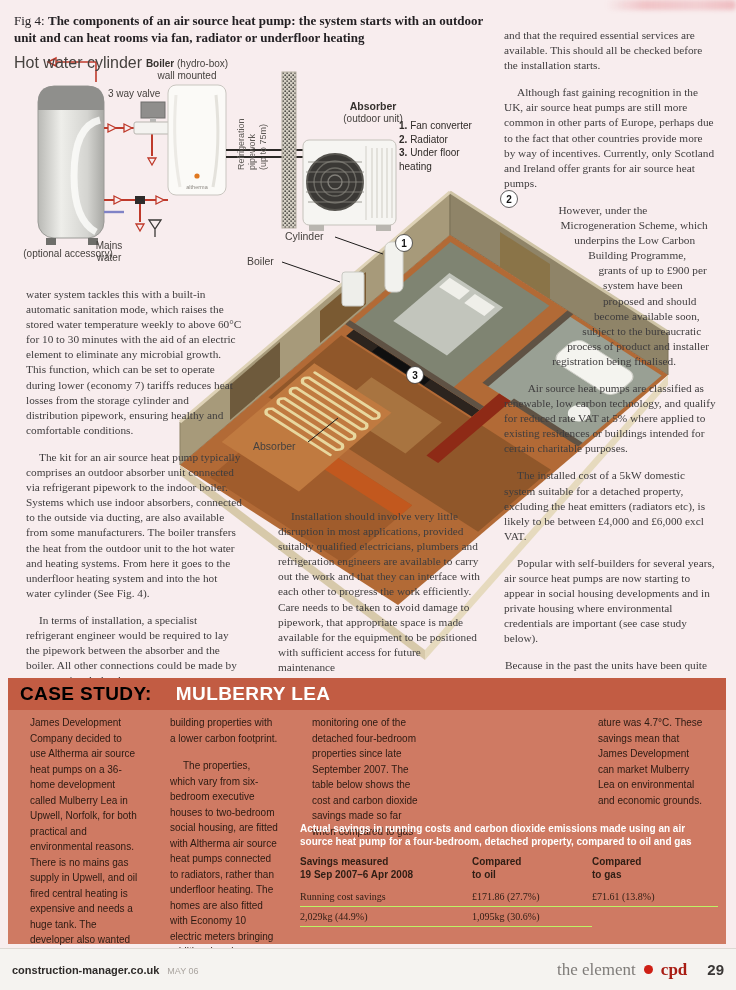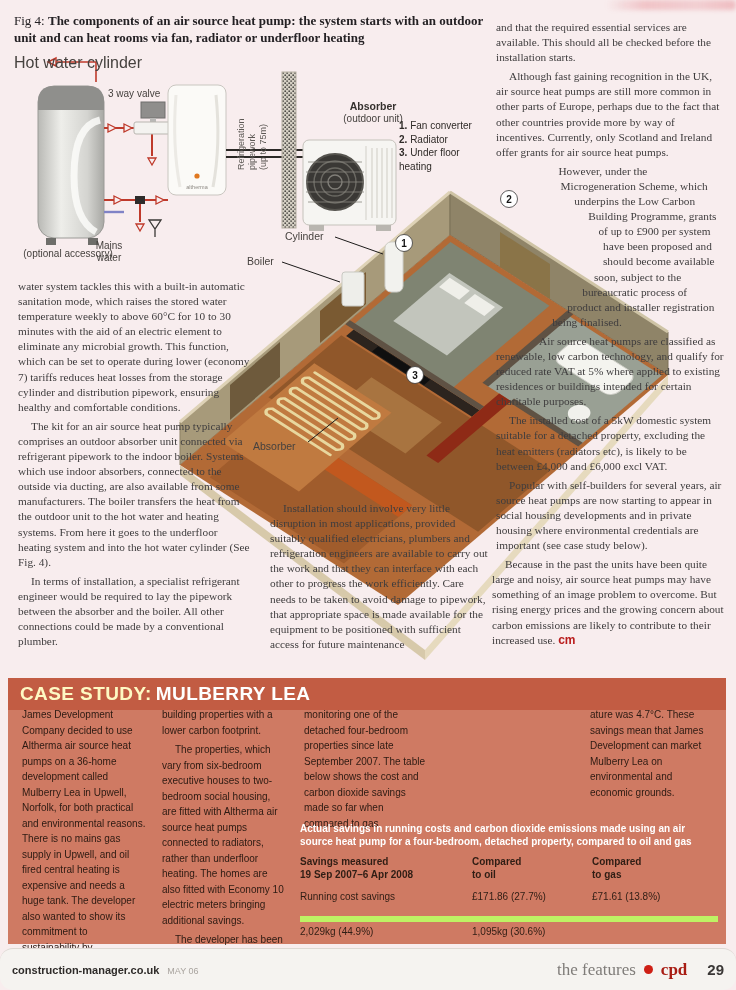--- a/index.html
+++ b/index.html
@@ -26,21 +26,21 @@
   .dlab .b { font-weight: bold; color: #35312e; }
   .center { text-align: center; }
   .rot-wrap { position:absolute; left:204px; top:96px; width:106px; height:42px;
     transform: rotate(-90deg); transform-origin: center center; }
   .rot-wrap div { font-family:"Liberation Sans",sans-serif; font-size:9px; line-height:11px; color:#5d5955; }
   .legend { position:absolute; left:399px; top:119px; width:86px;
     font-family:"Liberation Sans",sans-serif; font-size:10px; line-height:13.5px; color:#2f2b28; }
   .legend .n { font-weight: bold; }
   
   .bodycol { position: absolute; font-size: 11.3px; line-height: 15.1px; text-align: left; }
-  .flow p { margin: 4px; text-indent: 13px; }
+  .flow p { margin: 12px; text-indent: 13px; }
   .lead p:first-child { text-indent: 0; }
   .col-left  { left: 14px;  top: 275px; width: 241px; }
   .col-mid   { left: 266px; top: 497px; width: 226px; }
   .col-right { left: 492px; top: 16px;  width: 236px; }
   .house-float {
     float: left; width: 112px; height: 185px;
     shape-outside: polygon(0px 0px,36px 6px,58px 26px,78px 48px,100px 72px,106px 90px,92px 112px,74px 130px,56px 148px,34px 164px,14px 178px,0px 185px);
     shape-margin: 5px;
   }
   .last-p { margin:0; text-indent: 13px; }
@@ -48,41 +48,41 @@
   
   .case {
     position:absolute; left:8px; top:678px; width:718px; height:266px;
     background:#cf7a63; font-family:"Liberation Sans",sans-serif;
   }
   .case-head {
     position:absolute; left:0; top:0; width:100%; height:32px;
     background:#c25c43; display:flex; align-items:center; padding-left:12px; box-sizing:border-box;
     font-weight:bold; font-size:19px; letter-spacing:.4px;
   }
-  .case-head .lab { color:#fef9c3; margin-right:4px; }
+  .case-head .lab { color:#000000; margin-right:24px; }
   .case-head .ttl { color:#ffffff; }
   .ccol { position:absolute; top:25px; font-size:10px; line-height:15.5px; color:#2c1a12; }
   .ccol1 { left:10px;  width:132px; }
   .ccol2 { left:150px; width:132px; }
   .ccol3 { left:292px; width:132px; }
   .ccol4 { left:435px; width:132px; }
   .ccol5 { left:578px; width:130px; }
   .website { font-weight:bold; margin-top:2px; }
   .tbl { position:absolute; left:292px; top:144px; width:418px; color:#2f1d14; }
   .tbl-cap { font-weight:bold; font-size:10px; line-height:13px; color:#ffffff; margin-bottom:8px; }
   .tbl-grid { display:grid; grid-template-columns:172px 120px 126px; }
   .tbl-grid .h { font-weight:bold; font-size:10px; line-height:12.5px; padding-bottom:6px; }
-  .tbl-grid .c { font-size:10px; line-height:12px; padding:4px 0 13px 0;
-                 border-bottom:6px solid #bef264; }
+  .tbl-grid .c { font-size:10px; line-height:12px; padding:4px 0 3px 0;
+                 border-bottom:1px solid #bef264;font-family:Liberation Serif, serif; }
   
   .footer {
     position:absolute; left:0; top:948px; width:736px; height:42px;
     background:#f5f3f0; border-top:1px solid #ddd8d3;
     display:flex; align-items:center; justify-content:space-between;
-    padding:0 12px; box-sizing:border-box;border-radius:13px;
+    padding:0 12px; box-sizing:border-box;
   }
   .footer-left { display:flex; align-items:baseline; gap:8px; font-family:"Liberation Sans",sans-serif; }
   .site { font-weight:bold; font-size:11px; color:#2e2b29; }
   .date { font-size:9px; color:#a9a49f; }
   .footer-right { display:flex; align-items:center; gap:8px; }
   .feat { font-family:"Liberation Serif",serif; font-size:17px; color:#7f7c79; }
   .dot  { width:9px; height:9px; border-radius:50%; background:#ce1f15; }
   .cpd  { font-family:"Liberation Serif",serif; font-weight:bold; font-size:17px; color:#a81d14; }
   .pageno { font-family:"Liberation Sans",sans-serif; font-weight:bold; font-size:15px; color:#3a3736; margin-left:12px; }
   .artifact { position:absolute; right:0; top:0; width:130px; height:10px;
@@ -192,20 +192,24 @@
       </g>
       <rect x="301" y="175" width="15" height="6" fill="#b9b6b0"></rect>
       <rect x="368" y="175" width="15" height="6" fill="#b9b6b0"></rect>
     </g>
   </svg>
 
   <div class="dlab b" style="left:14px; top:57px; font-size:16px;">Hot water cylinder</div>
   <div class="dlab center" style="left:20px; top:248px; width:96px;">(optional accessory)</div>
   <div class="dlab" style="left:108px; top:88px;">3 way valve</div>
   <div class="dlab center" style="left:86px; top:240px; width:46px;">Mains water</div>
+  <div class="dlab center" style="left:122px; top:58px; width:130px;">
+    <span class="b">Boiler</span><span> (hydro-box)</span><br>
+    <span>wall mounted</span>
+  </div>
   <div class="rot-wrap">
     <div>Refrigeration</div>
     <div>pipework</div>
     <div>(up to 75m)</div>
   </div>
   <div class="dlab center" style="left:318px; top:100px; width:110px;">
     <span class="b" style="font-size:10.5px;">Absorber</span><br>
     <span>(outdoor unit)</span>
   </div>
   <div class="legend">
@@ -343,20 +347,20 @@
       </div>
     </div>
   </div>
 
   <div class="footer">
     <div class="footer-left">
       <span class="site">construction-manager.co.uk</span>
       <span class="date">MAY 06</span>
     </div>
     <div class="footer-right">
-      <span class="feat">the features</span>
+      <span class="feat">the element</span>
       <span class="dot"></span>
       <span class="cpd">cpd</span>
       <span class="pageno">29</span>
     </div>
   </div>
 
 </div>
 
 </body></html>

